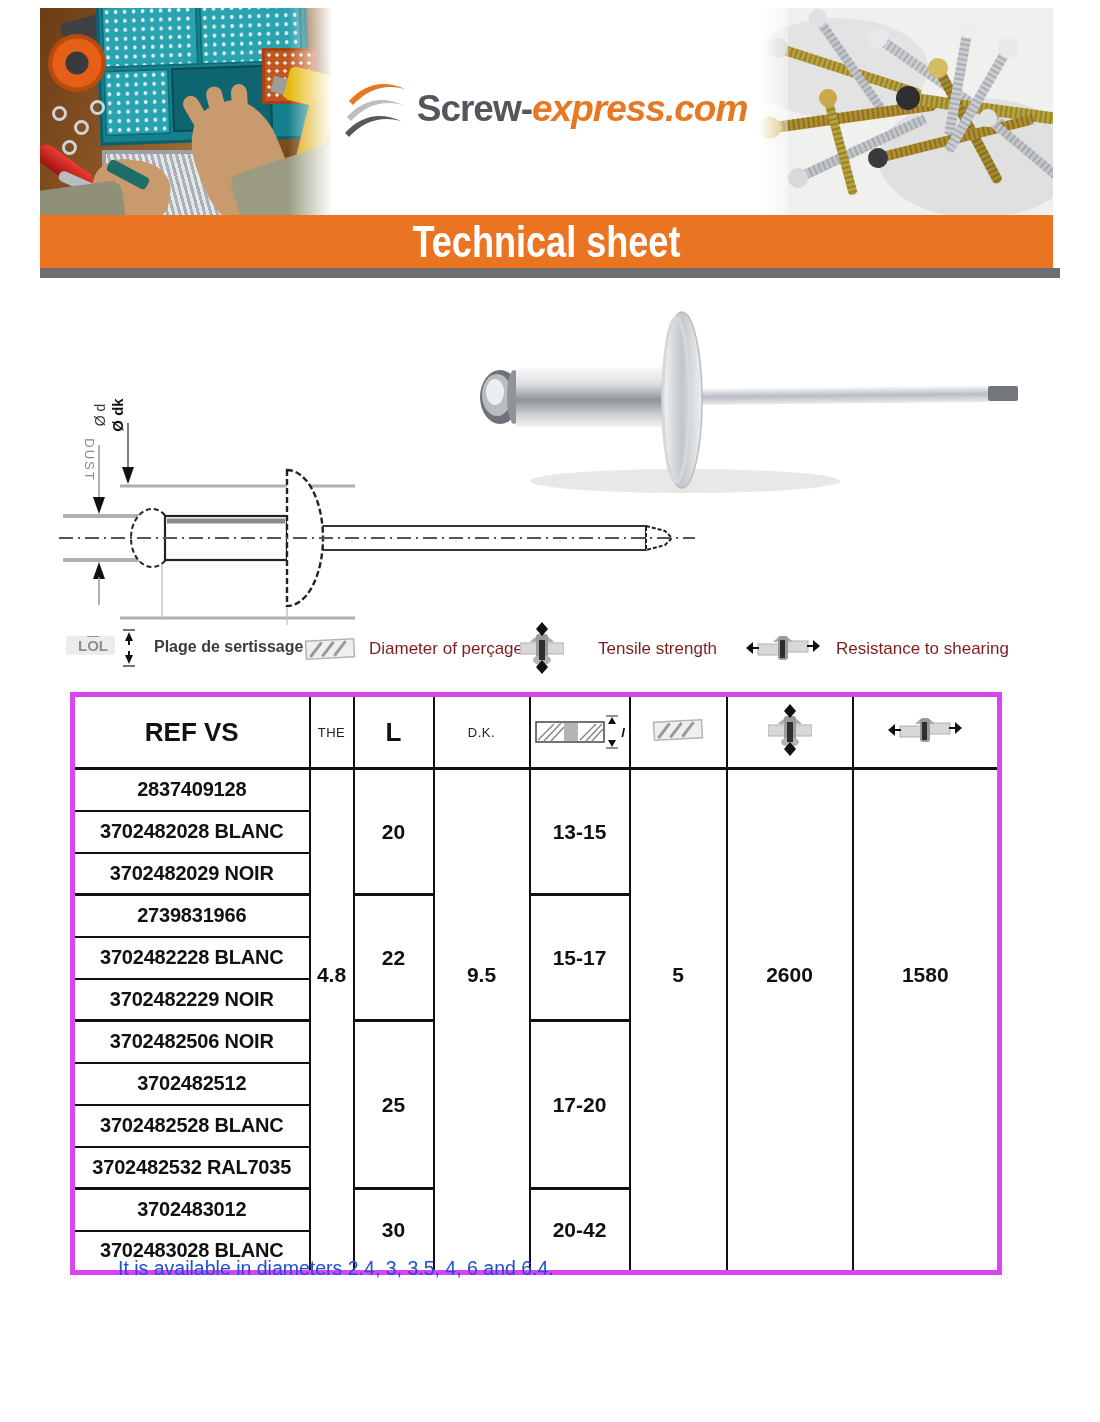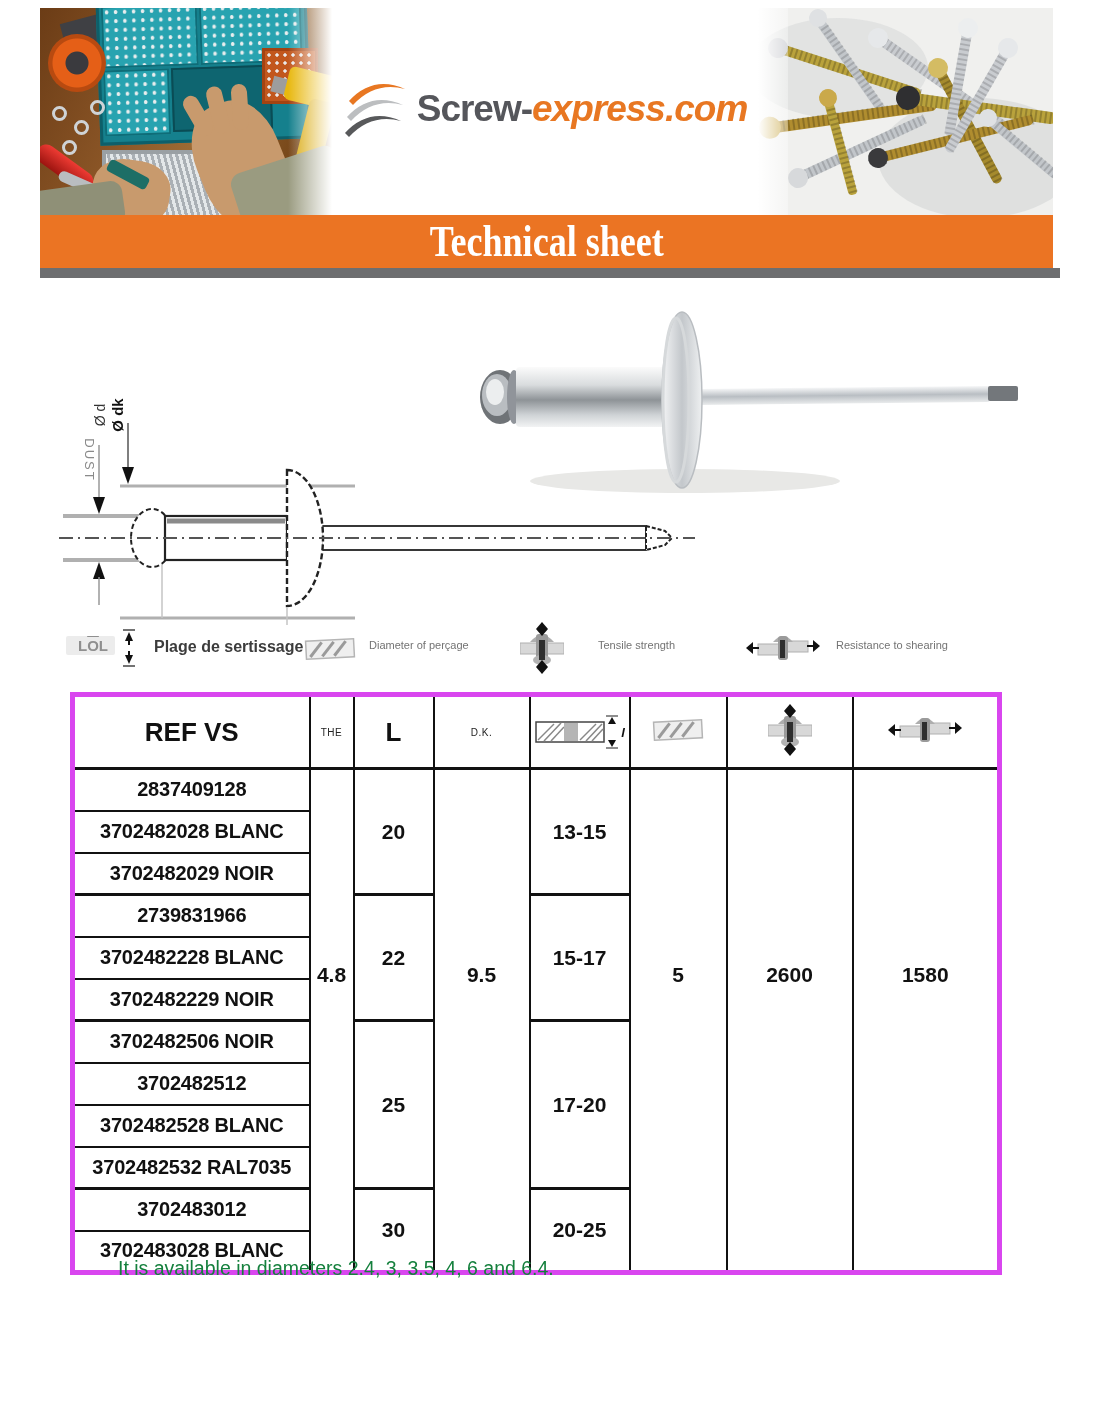--- a/index.html
+++ b/index.html
@@ -43,46 +43,46 @@
 
   .logo-block{position:absolute;left:332px;top:8px;width:426px;height:207px;background:#fff;
               display:flex;align-items:center;justify-content:center;}
   .logo-inner{display:flex;align-items:center;gap:8px;margin-top:-6px;text-align:center;}
   .logo-text{font-size:37px;font-weight:bold;letter-spacing:-1px;white-space:nowrap;}
   .logo-dark{color:#55565b;}
   .logo-orange{color:#E87722;font-style:italic;}
 
   
   .banner{position:absolute;left:40px;top:215px;width:1013px;height:53px;background:#EB7423;
-          display:flex;align-items:center;justify-content:center;font-family:Liberation Serif, serif;}
+          display:flex;align-items:center;justify-content:center;}
   .banner-text{color:#fff;font-size:44px;font-weight:bold;transform:scaleX(0.82);letter-spacing:0;}
   .gray-strip{position:absolute;left:40px;top:268px;width:1020px;height:10px;background:#6D6E70;}
 
   
   .legend-label-bold{font-size:16px;font-weight:bold;color:#3c3c3c;}
-  .legend-label{font-size:11px;color:#737373;}
+  .legend-label{font-size:17px;color:#7f1d1d;}
   .lol{font-size:15px;font-weight:bold;color:#8f8f8f;background:#ececec;padding:1px 7px;border-radius:2px;}
   .lol .over{text-decoration:overline;}
 
   
   table.spec{position:absolute;left:70px;top:692px;border-collapse:collapse;table-layout:fixed;
              border:5px solid #d946ef;padding-left:31px;}
   table.spec th, table.spec td{border:2px solid #111;padding:0;text-align:center;vertical-align:middle;background:#fff;}
   table.spec th{height:70px;border-bottom:3px solid #111;}
   table.spec tr.body-row{height:42px;}
   tr.group-start td{border-top:3px solid #111;}
   .h-ref{font-size:26px;font-weight:bold;letter-spacing:0;}
-  .h-small{font-size:10px;font-weight:normal;color:#222;letter-spacing:0.5px;}
+  .h-small{font-size:13px;font-weight:normal;color:#222;letter-spacing:0.5px;}
   .ref-cell{font-size:20px;font-weight:bold;letter-spacing:-0.2px;}
   .val-cell{font-size:21px;font-weight:bold;}
   .v-top{vertical-align:top;padding-top:13px;}
   .cell-raise span{position:relative;top:-45px;}
 
   
-  .footnote{position:absolute;left:118px;top:1257px;font-size:19.5px;color:#15803d;}
+  .footnote{position:absolute;left:118px;top:1257px;font-size:19.5px;color:#1d4ed8;}
   .footer-bar{position:absolute;left:49px;top:1385px;width:1009px;height:37px;background:#58595B;
               display:flex;align-items:center;justify-content:flex-end;}
   .footer-email{color:#fff;font-size:21px;font-weight:bold;margin-right:66px;transform:scaleX(0.92);transform-origin:right center;}
 
   svg text{font-family:"Liberation Sans",sans-serif;}
 </style>
 </head>
 <body>
 
 <div class="page">
@@ -449,21 +449,21 @@
     <tr class="body-row">
           <td class="ref-cell">3702482528 BLANC</td>
         </tr>
     <tr class="body-row">
           <td class="ref-cell">3702482532 RAL7035</td>
         </tr>
 
     <tr class="body-row group-start">
       <td class="ref-cell">3702483012</td>
       <td class="val-cell v-top" rowspan="2">30</td>
-      <td class="val-cell v-top" rowspan="2">20-25</td>
+      <td class="val-cell v-top" rowspan="2">20-42</td>
     </tr>
     <tr class="body-row">
           <td class="ref-cell">3702483028 BLANC</td>
         </tr>
   </tbody>
     </table>
 
   <div class="footnote">It is available in diameters 2.4, 3, 3.5, 4, 6 and 6.4.</div>
 
 

